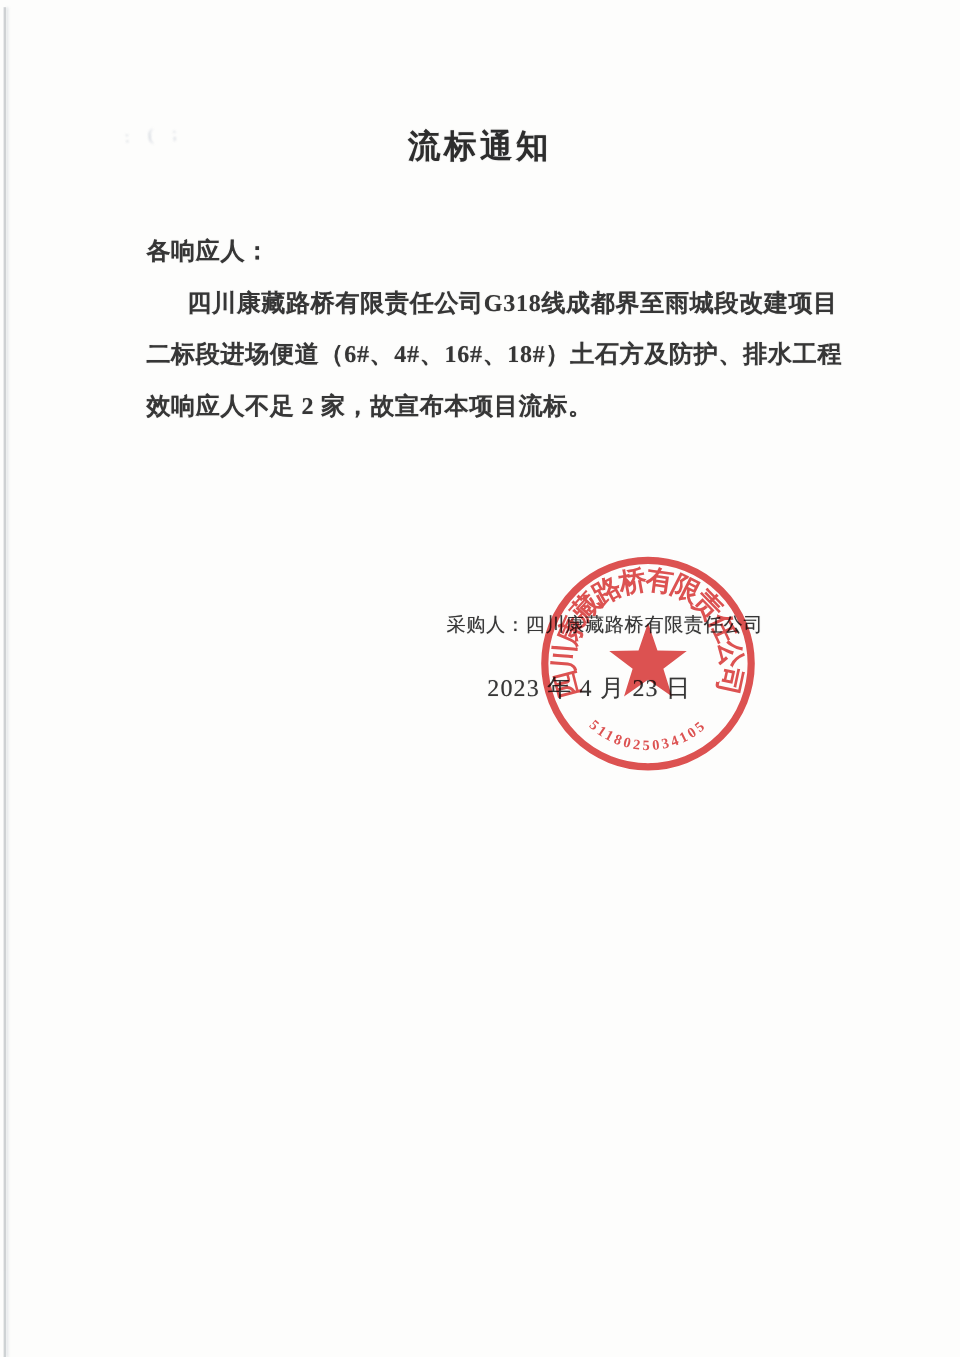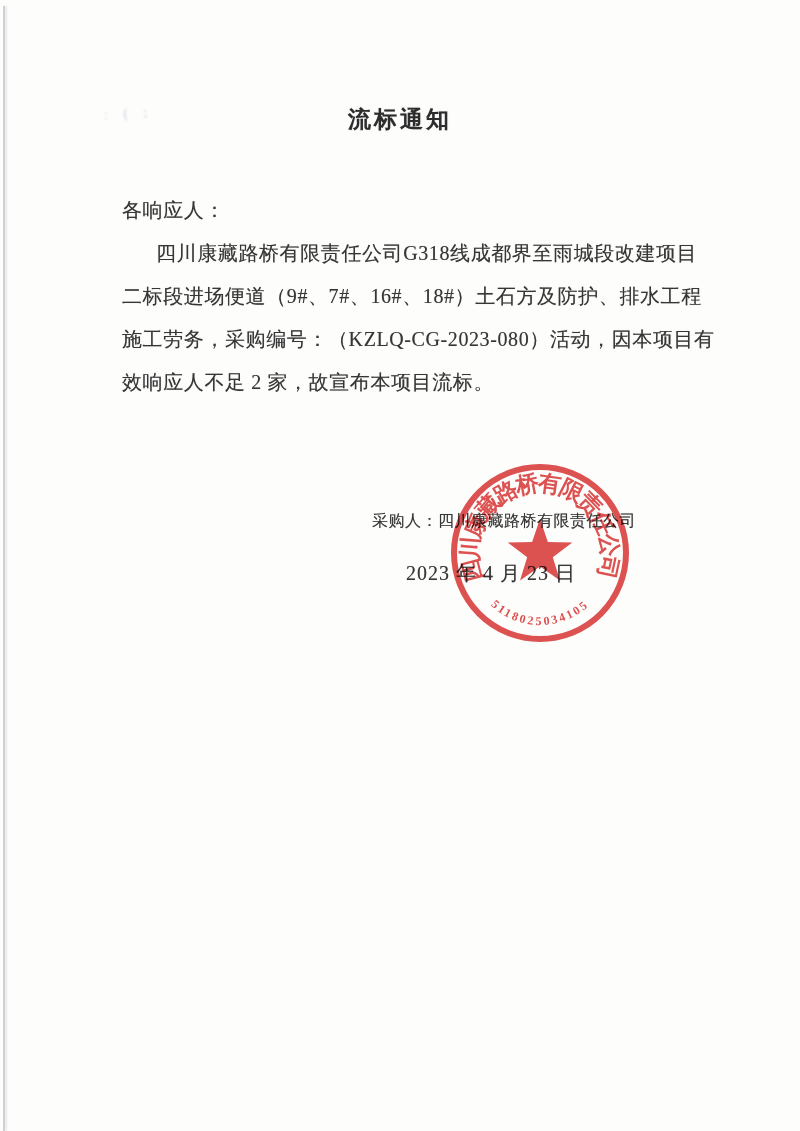--- a/index.html
+++ b/index.html
@@ -30,33 +30,34 @@
     transform: rotate(-4deg);
     filter: blur(.8px);
     opacity: .8;
   }
   .notice-title {
     position: absolute;
     top: 104px; left: 0;
     width: 100%;
     margin: 0;
     text-align: center;
-    font-size: 23px;
+    font-size: 27px;
     font-weight: bold;
     letter-spacing: 3px;
     color: #2d2d2d;
     text-shadow: 0 0 1px rgba(45,45,45,.35);
   }
   .body-text {
     position: absolute;
     left: 122px; top: 189px;
     width: 564px;
     font-size: 20px;
     letter-spacing: .6px;
     text-shadow: 0 0 .7px rgba(54,54,54,.45);
+    font-weight: bold;
   }
   .body-text .line {
     display: block;
     height: 43px;
     line-height: 43px;
     white-space: nowrap;
   }
   .body-text .line.indent { text-indent: 34px; }
   .signature-line {
     position: absolute;
@@ -96,22 +97,21 @@
 <div class="page">
 
   <div class="scan-line-left"></div>
   <div class="scan-smudge">: ( ;</div>
 
   <h1 class="notice-title">流标通知</h1>
 
   <div class="body-text">
     <span class="line">各响应人：</span>
     <span class="line indent">四川康藏路桥有限责任公司G318线成都界至雨城段改建项目</span>
-    <span class="line">二标段进场便道（9#、7#、16#、18#）土石方及防护、排水工程</span>
-    <span class="line">施工劳务，采购编号：（KZLQ-CG-2023-080）活动，因本项目有</span>
+    <span class="line">二标段进场便道（6#、4#、16#、18#）土石方及防护、排水工程</span>
     <span class="line">效响应人不足 2 家，故宣布本项目流标。</span>
   </div>
 
   <div class="signature-line">
     <span>采购人：</span><span>四川康藏路桥有限责任公司</span>
   </div>
 
   <div class="date-line">2023 年 4 月 23 日</div>
 
   <svg class="seal" viewBox="0 0 186 186" xmlns="http://www.w3.org/2000/svg" aria-hidden="true">

